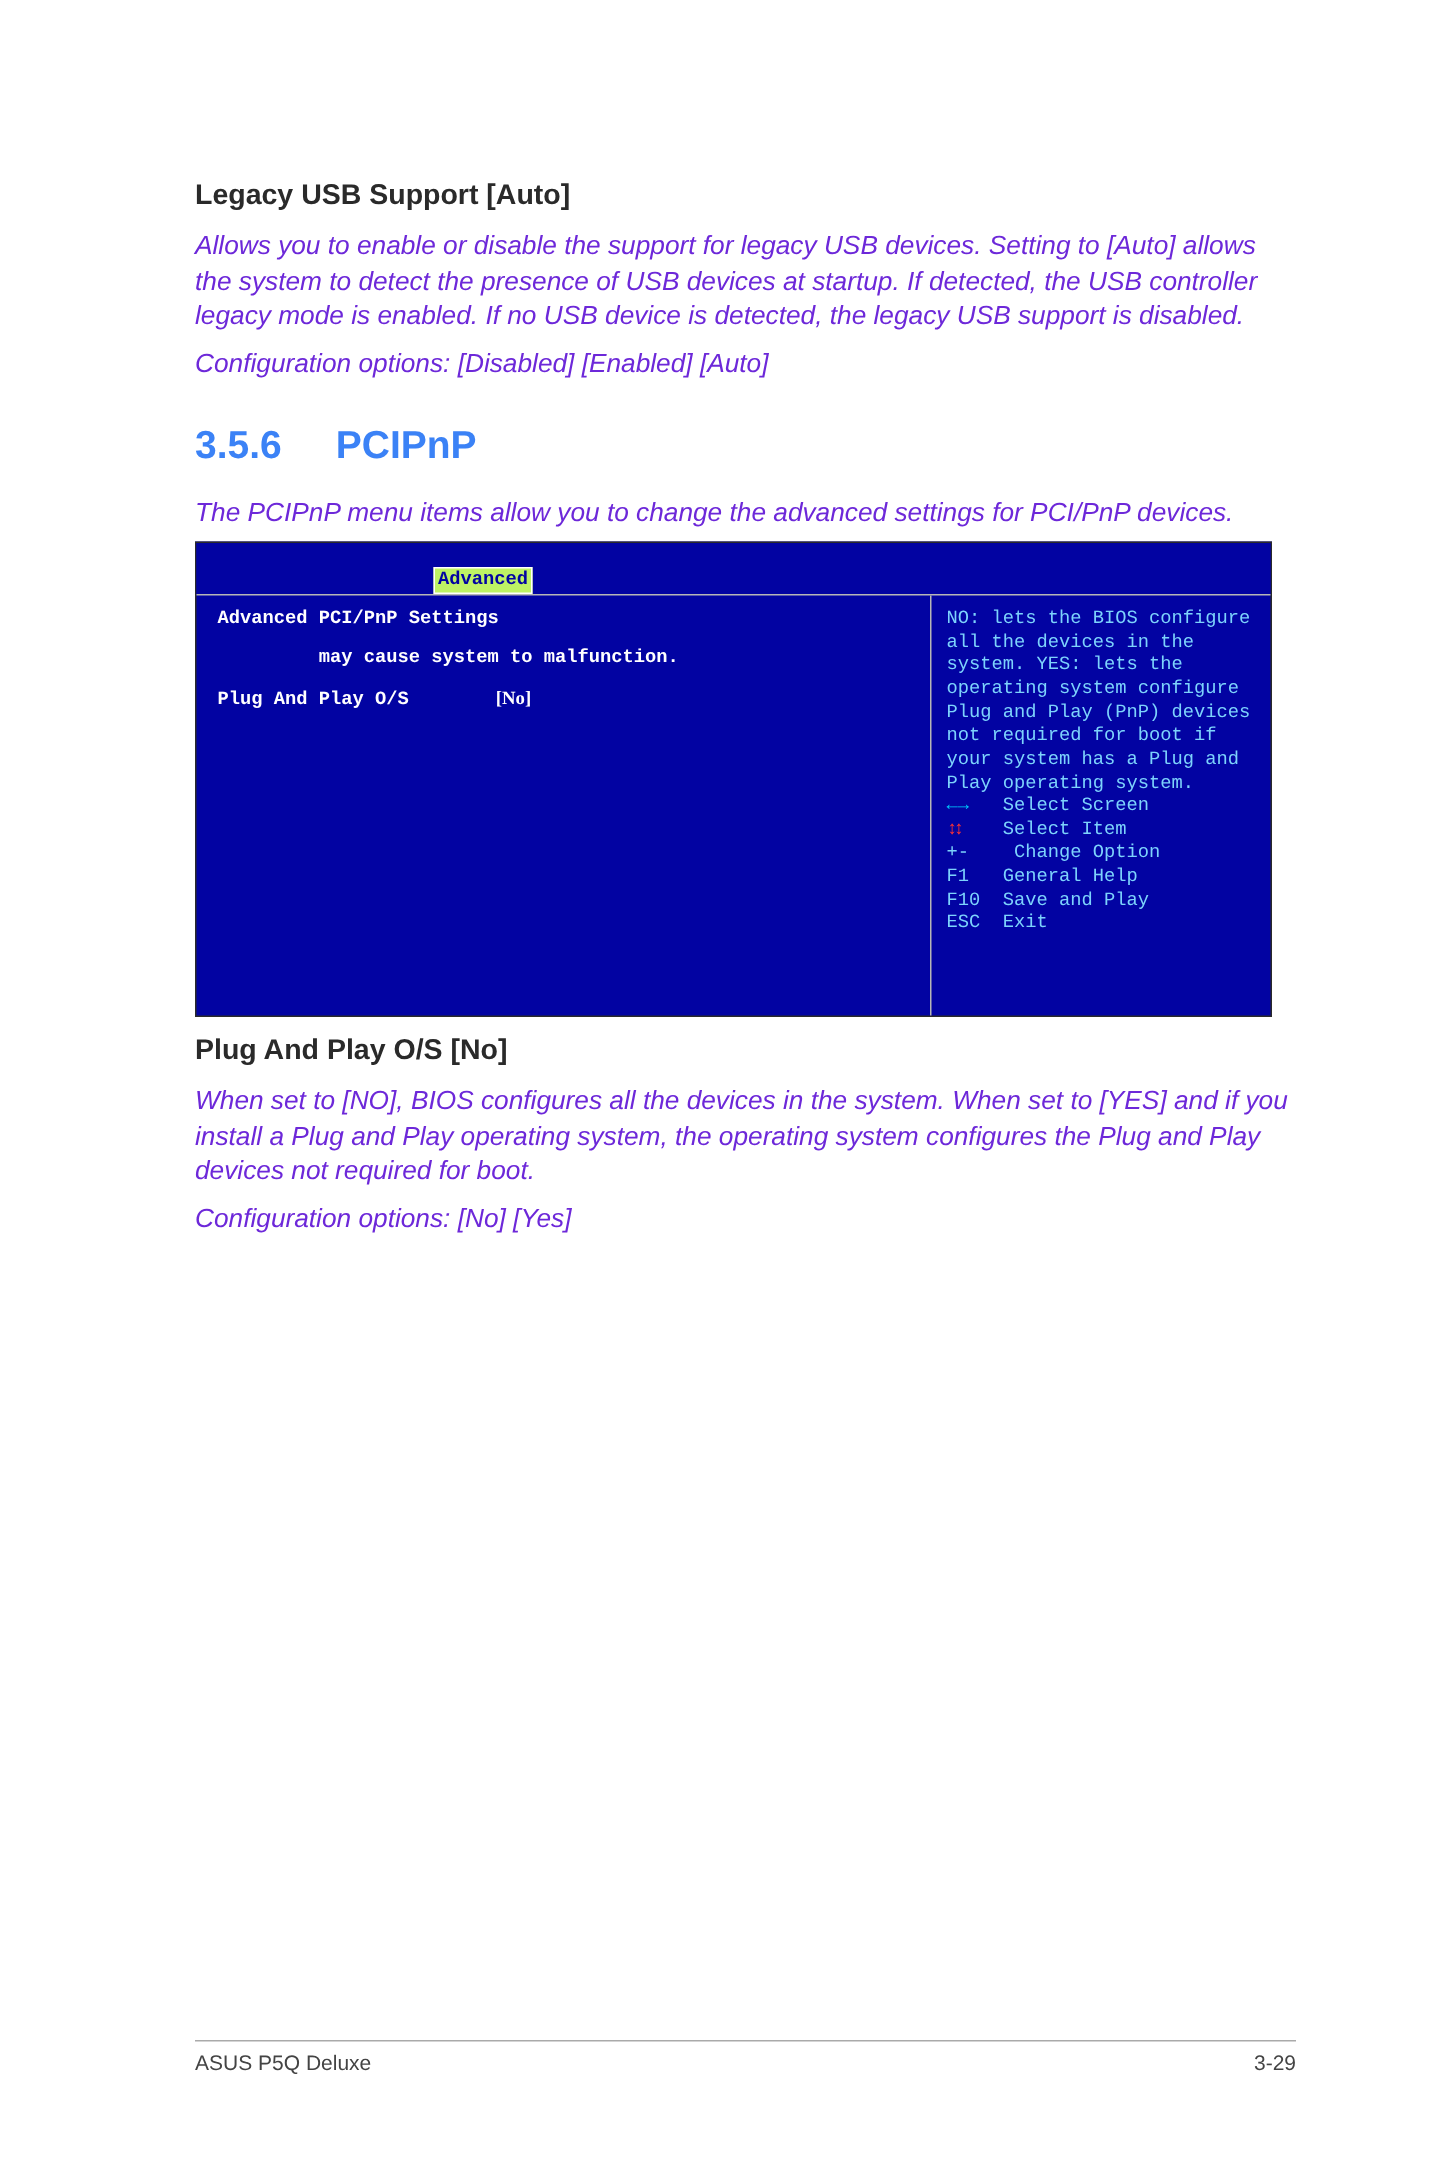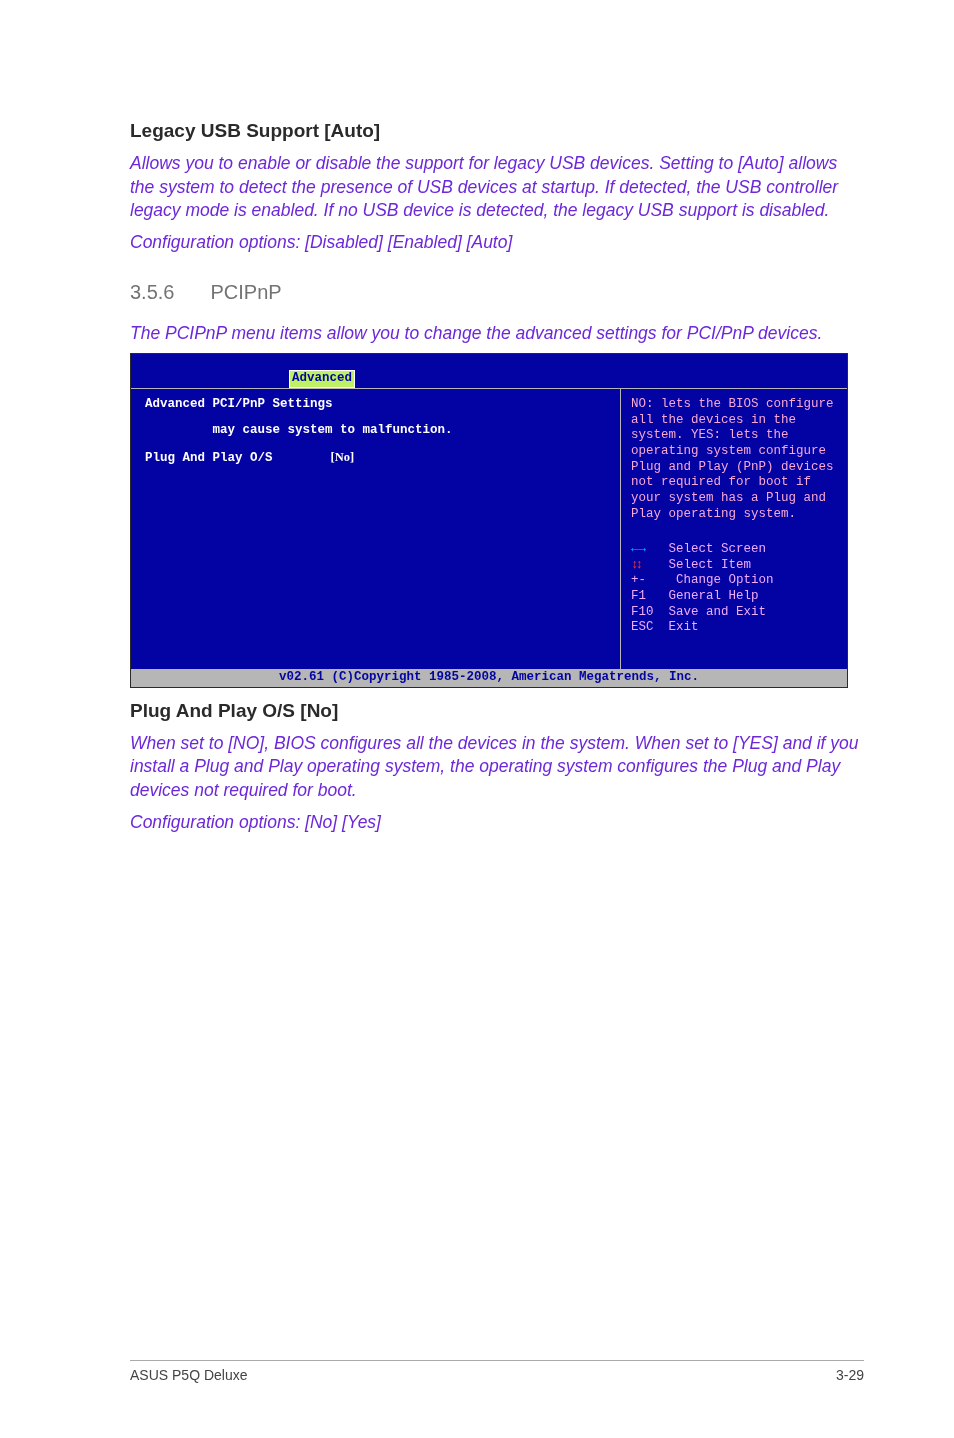--- a/index.html
+++ b/index.html
@@ -19,23 +19,23 @@
       margin-bottom: 10px;
     }
     .body-text {
       font-size: 17.5px;
       line-height: 1.35;
       color: #6d28d9;
       margin-bottom: 8px;
       font-style: italic;
     }
     .section-number-title {
-      font-weight: normal;
-      font-size: 20px;
-      color: #737373;
+      font-weight: bold;
+      font-size: 26px;
+      color: #3b82f6;
       margin-top: 26px;
       margin-bottom: 18px;
     }
     .section-number {
       display: inline-block;
       margin-right: 36px;
     }
     .bios-box {
       width: 718px;
       margin-top: 4px;
@@ -86,25 +86,24 @@
     }
     .bios-left-inner {
       border: none;
     }
     .bios-right {
       flex: 1;
       padding: 8px 10px 8px 10px;
       color: #b6b6b6;
     }
     .bios-right-help {
-      color: #f9a8d4;
-      margin-bottom: 20px;
+      color: #7dd3fc;
     }
     .bios-right-keys {
-      color: #f0abfc;
+      color: #7dd3fc;
     }
     .bios-key-row {
       white-space: pre;
     }
     .bios-key-symbol {
       display: inline-block;
       width: 30px;
       vertical-align: top;
     }
     .bios-footer {
@@ -173,26 +172,25 @@
         </div>
       </div>
     </div>
     <div class="bios-right">
       <div class="bios-right-help">NO: lets the BIOS configure all the devices in the system. YES: lets the operating system configure Plug and Play (PnP) devices not required for boot if your system has a Plug and Play operating system.</div>
       <div class="bios-right-keys">
         <div class="bios-key-row"><span class="bios-key-symbol arrow-lr"></span> <span>Select Screen</span></div>
         <div class="bios-key-row"><span class="bios-key-symbol arrow-ud"></span> <span>Select Item</span></div>
         <div class="bios-key-row"><span class="bios-key-symbol">+-</span>  <span>Change Option</span></div>
         <div class="bios-key-row"><span class="bios-key-symbol">F1</span> <span>General Help</span></div>
-        <div class="bios-key-row"><span class="bios-key-symbol">F10</span> <span>Save and Exit</span></div>
+        <div class="bios-key-row"><span class="bios-key-symbol">F10</span> <span>Save and Play</span></div>
         <div class="bios-key-row"><span class="bios-key-symbol">ESC</span> <span>Exit</span></div>
       </div>
     </div>
   </div>
-  <div class="bios-footer">v02.61 (C)Copyright 1985-2008, American Megatrends, Inc.</div>
 </div>
 
 <div class="heading-bold heading-after-bios">Plug And Play O/S [No]</div>
 <div class="body-text">When set to [NO], BIOS configures all the devices in the system. When set to [YES] and if you install a Plug and Play operating system, the operating system configures the Plug and Play devices not required for boot.</div>
 <div class="body-text">Configuration options: [No] [Yes]</div>
 
 <div class="page-footer">
   <span>ASUS P5Q Deluxe</span>
   <span>3-29</span>
 </div>

